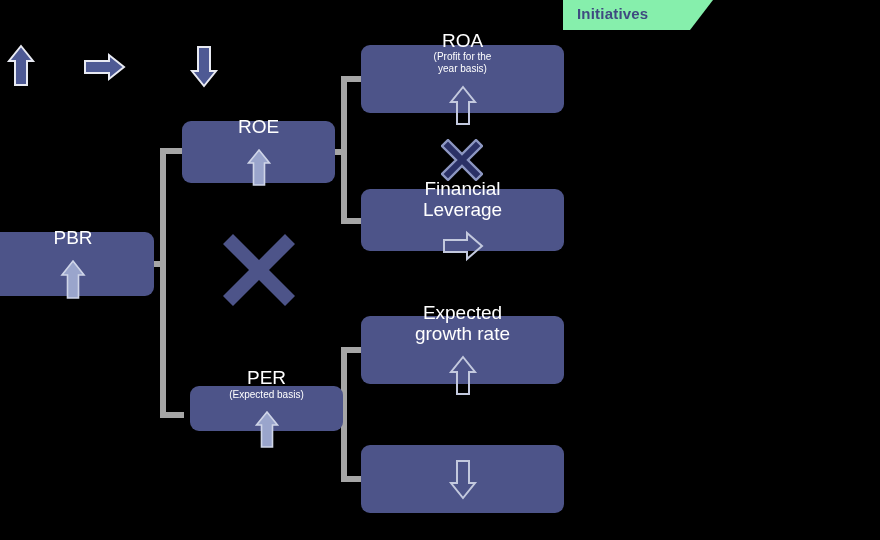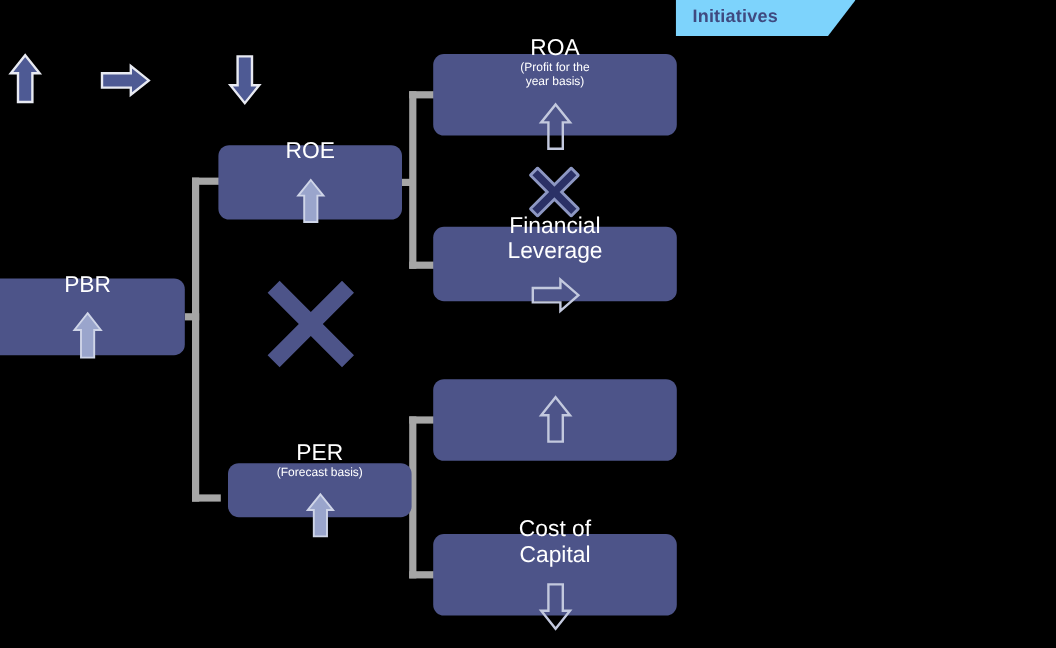--- a/index.html
+++ b/index.html
@@ -16,21 +16,21 @@
     font-family: "Liberation Sans", sans-serif;
   }
 
   
   .tab-banner {
     position: absolute;
     left: 563px;
     top: 0px;
     width: 150px;
     height: 30px;
-    background: #7dd3fc;
+    background: #86efac;
     -webkit-clip-path: polygon(0 0, 150px 0, 127px 30px, 0 30px);
     clip-path: polygon(0 0, 150px 0, 127px 30px, 0 30px);
   }
   .tab-banner-label {
     position: absolute;
     left: 14px;
     top: 5px;
     font-size: 15px;
     font-weight: bold;
     color: #3f4a80;
@@ -175,42 +175,42 @@
       <svg class="node-arrow" width="44" height="32" viewBox="0 0 44 32" aria-hidden="true">
         <path d="M3 10 L26 10 L26 3 L41 16 L26 29 L26 22 L3 22 Z" fill="none" stroke="#c3c9de" stroke-width="2" stroke-linejoin="miter"></path>
       </svg>
     </div>
   </div>
 
   <div class="node" style="left:190px; top:386px; width:153px; height:45px;">
     <div class="node-inner">
       <span class="node-text">
         <span class="node-title">PER</span>
-        <span class="node-sub">(Forecast basis)</span>
+        <span class="node-sub">(Expected basis)</span>
       </span>
       <svg class="node-arrow" width="26" height="40" viewBox="0 0 26 40" aria-hidden="true">
         <path d="M13 2 L23.5 15 L18.5 15 L18.5 37 L7.5 37 L7.5 15 L2.5 15 Z" fill="#9aa5cc" stroke="#cfd5e8" stroke-width="1.6" stroke-linejoin="miter"></path>
       </svg>
     </div>
   </div>
 
   <div class="node" style="left:361px; top:316px; width:203px; height:68px;">
     <div class="node-inner">
+      <span class="node-text">
+        <span class="node-title">Expected
+growth rate</span>
+      </span>
       <svg class="node-arrow" width="30" height="44" viewBox="0 0 30 44" aria-hidden="true">
         <path d="M15 3 L27 18 L21 18 L21 40 L9 40 L9 18 L3 18 Z" fill="none" stroke="#c3c9de" stroke-width="2" stroke-linejoin="miter"></path>
       </svg>
     </div>
   </div>
 
   <div class="node" style="left:361px; top:445px; width:203px; height:68px;">
     <div class="node-inner">
-      <span class="node-text">
-        <span class="node-title">Cost of
-Capital</span>
-      </span>
       <svg class="node-arrow" width="30" height="44" viewBox="0 0 30 44" aria-hidden="true">
         <path d="M9 4 L21 4 L21 26 L27 26 L15 41 L3 26 L9 26 Z" fill="none" stroke="#c3c9de" stroke-width="2" stroke-linejoin="miter"></path>
       </svg>
     </div>
   </div>
 
   <div class="cross" style="left:441px; top:139px;">
     <svg width="42" height="42" viewBox="0 0 42 42" aria-hidden="true">
       <path d="M7 1 L21 15 L35 1 L41 7 L27 21 L41 35 L35 41 L21 27 L7 41 L1 35 L15 21 L1 7 Z" fill="#2b3166" stroke="#8d97c2" stroke-width="2.4" stroke-linejoin="miter"></path>
     </svg>

